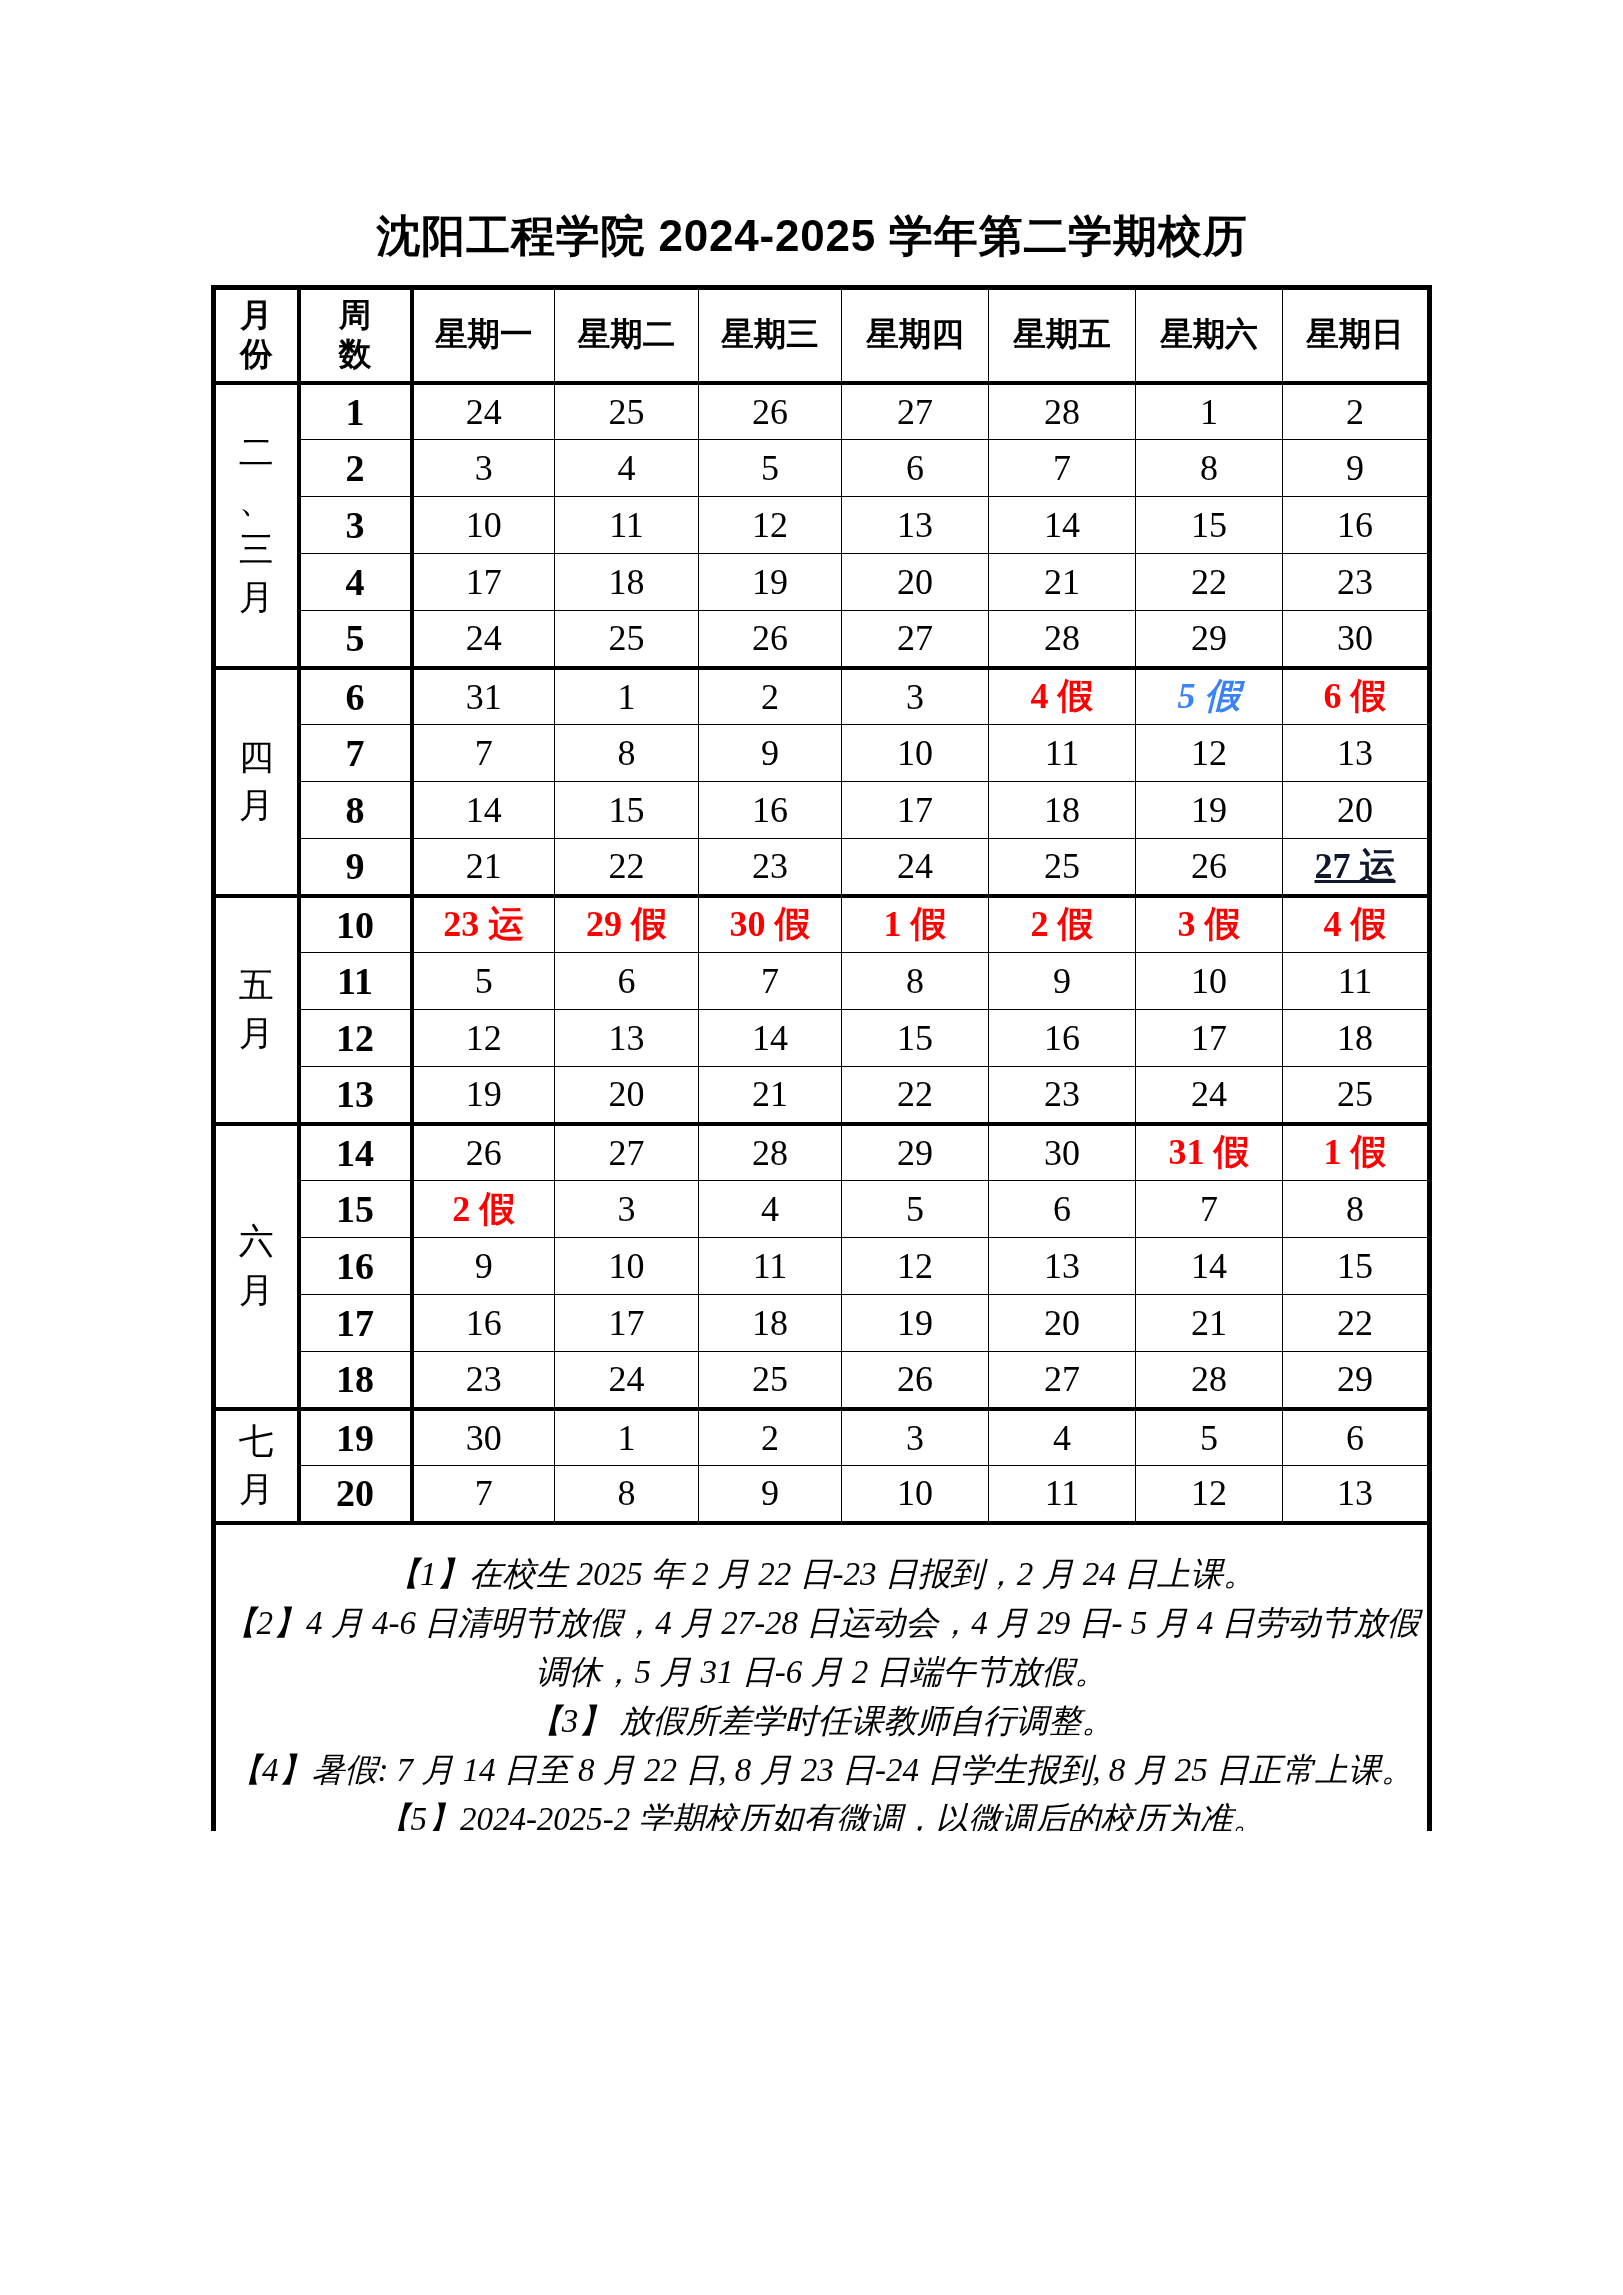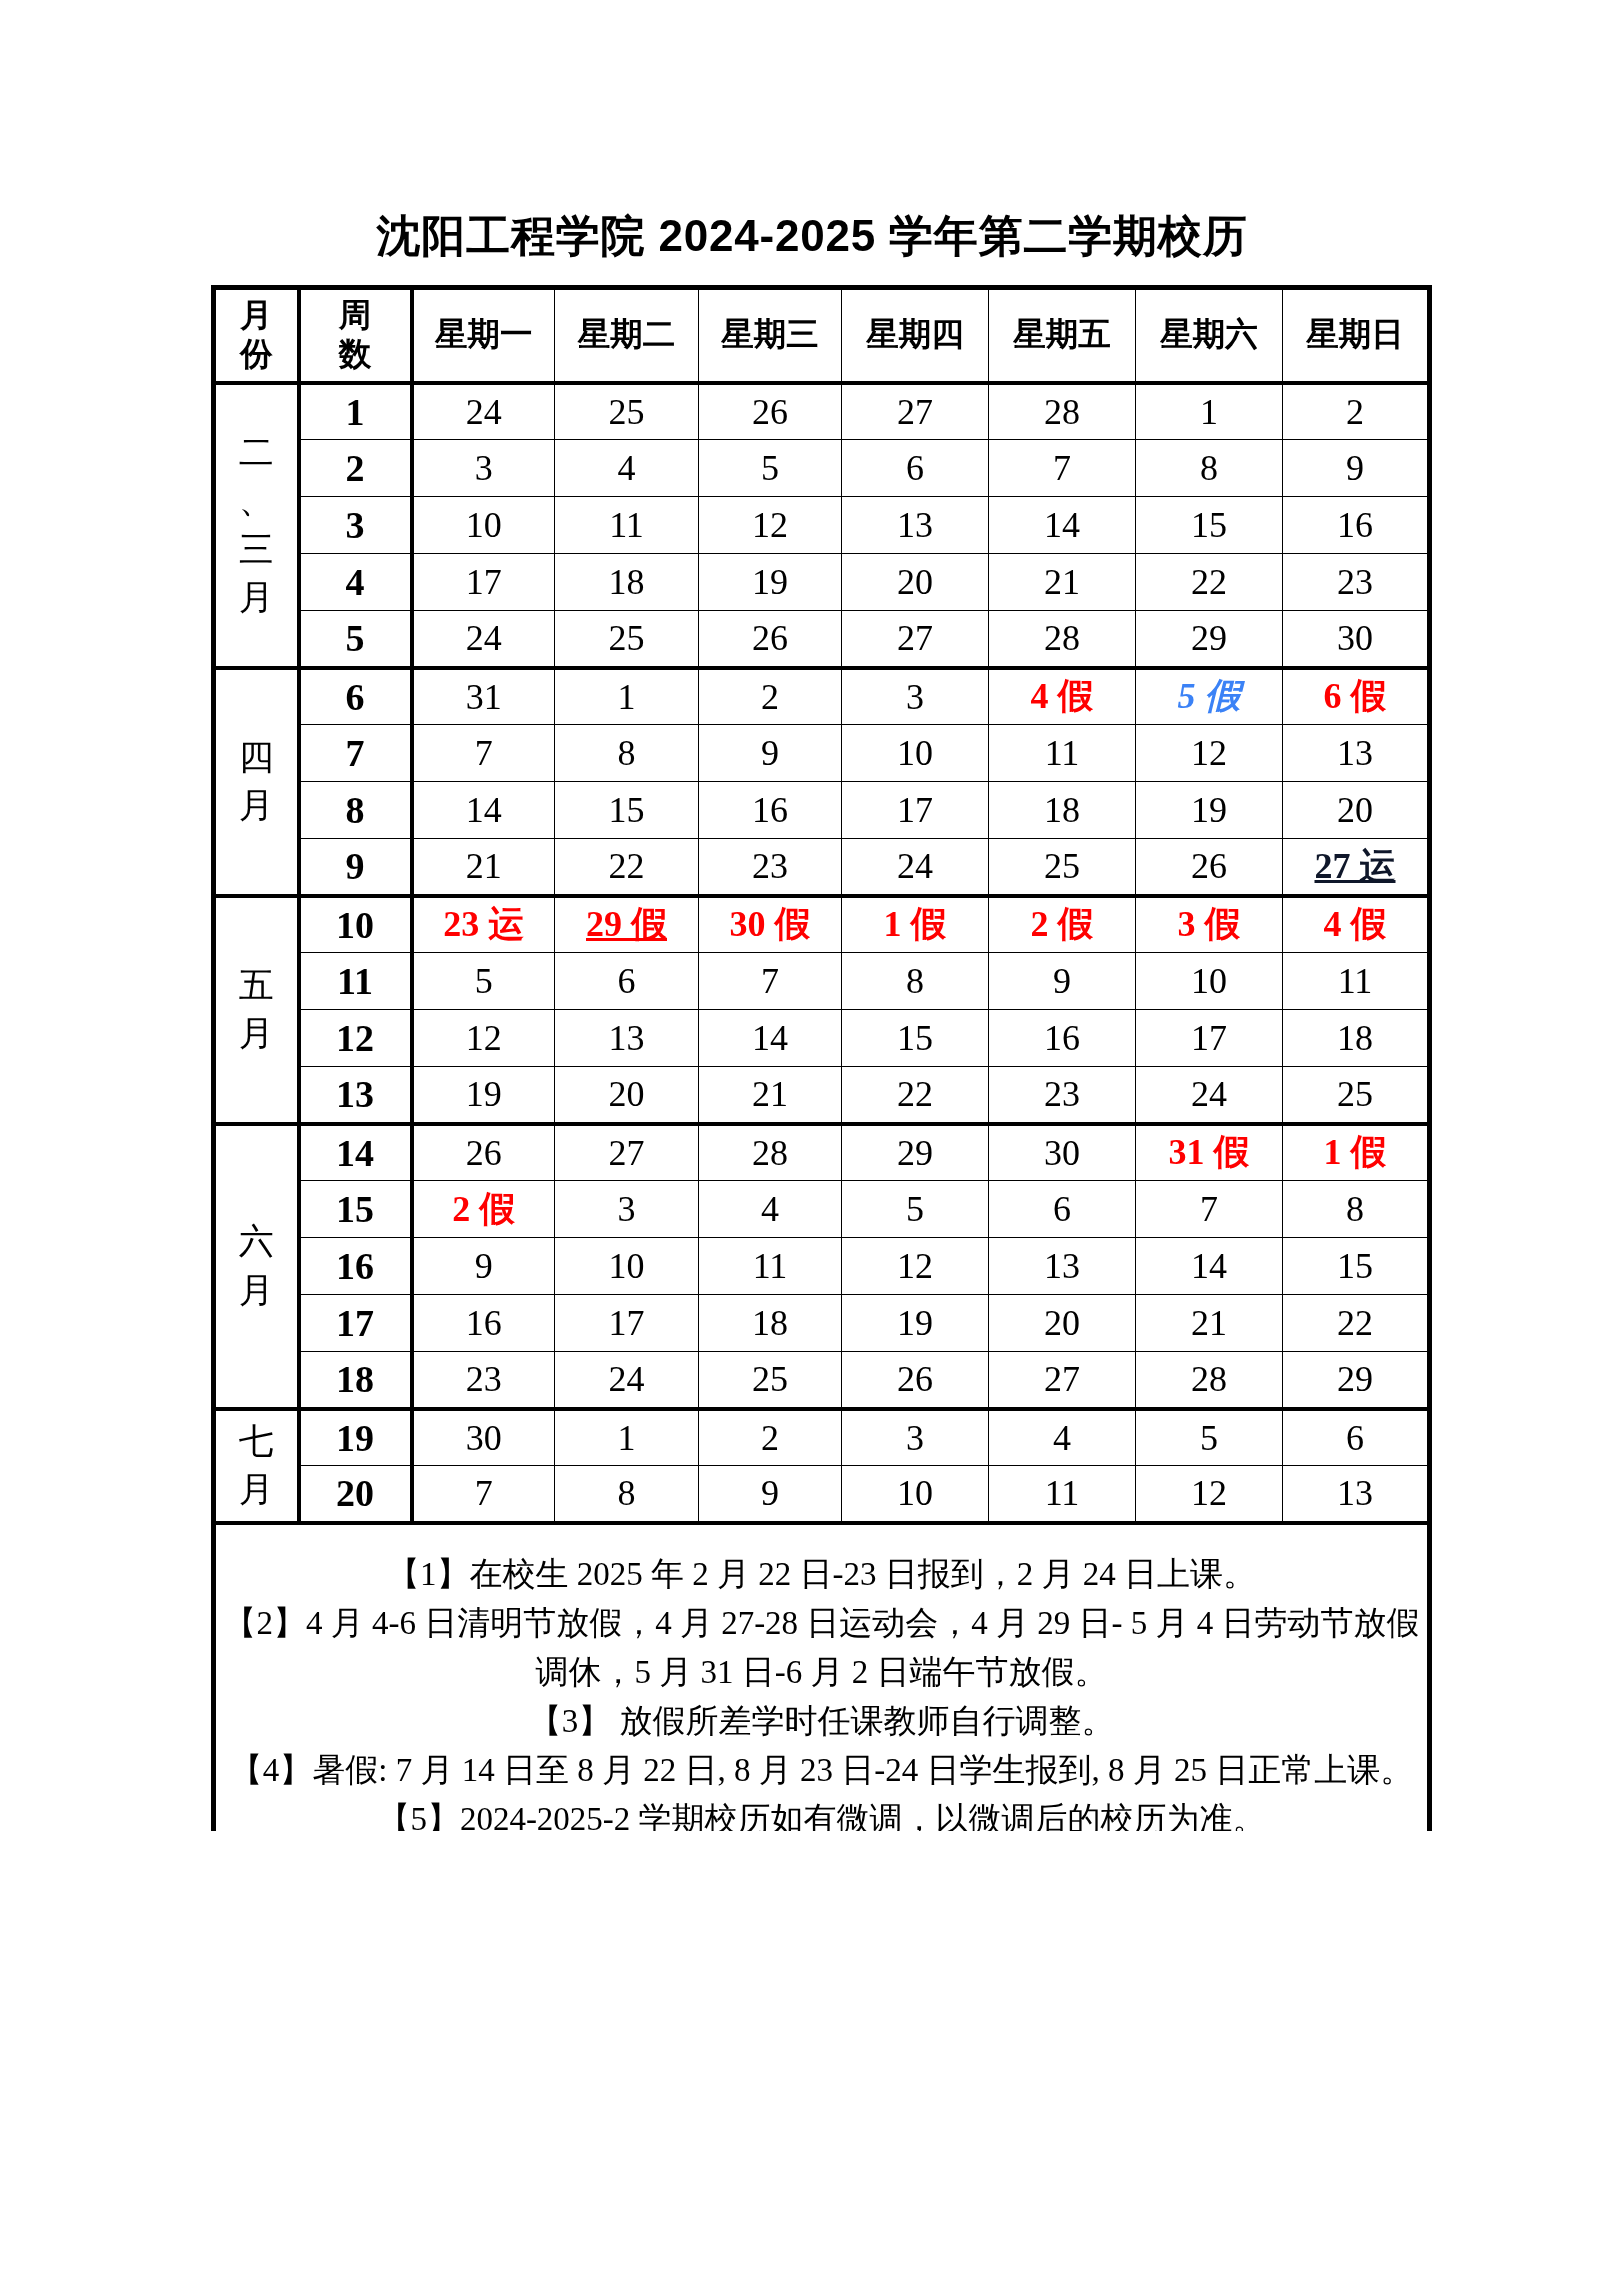--- a/index.html
+++ b/index.html
@@ -56,20 +56,21 @@
     align-items: center;
     justify-content: center;
     gap: 13.5px;
     font-size: 35px;
     line-height: 1;
   }
   td.notes {
     vertical-align: top;
     text-align: left;
     padding: 8px 11px 0 11px;
+    font-style: italic;
   }
   .note { font-size: 33px; line-height: 49px; }
   .footer-org {
     position: absolute;
     left: 951px; top: 1909px; width: 484px;
     text-align: center;
     font-size: 37px;
     font-weight: bold;
   }
   .footer-date {
@@ -221,21 +222,21 @@
         </tr>
         <tr style="height:57px">
           <td class="mcell thickR thickB" rowspan="4">
             <div class="vlabel">
               <span>五</span>
               <span>月</span>
             </div>
           </td>
           <td class="wk thickR">10</td>
           <td class="day red" style="color: rgb(255, 0, 0);">23 运</td>
-          <td class="day red" style="color: rgb(255, 0, 0); text-decoration: underline;">29 假</td>
+          <td class="day red" style="color: rgb(255, 0, 0);">29 假</td>
           <td class="day red" style="color: rgb(255, 0, 0);">30 假</td>
           <td class="day red" style="color: rgb(255, 0, 0);">1 假</td>
           <td class="day red" style="color: rgb(255, 0, 0);">2 假</td>
           <td class="day red" style="color: rgb(255, 0, 0);">3 假</td>
           <td class="day red" style="color: rgb(255, 0, 0);">4 假</td>
         </tr>
         <tr style="height:57px">
           <td class="wk thickR">11</td>
           <td class="day">5</td>
           <td class="day">6</td>

